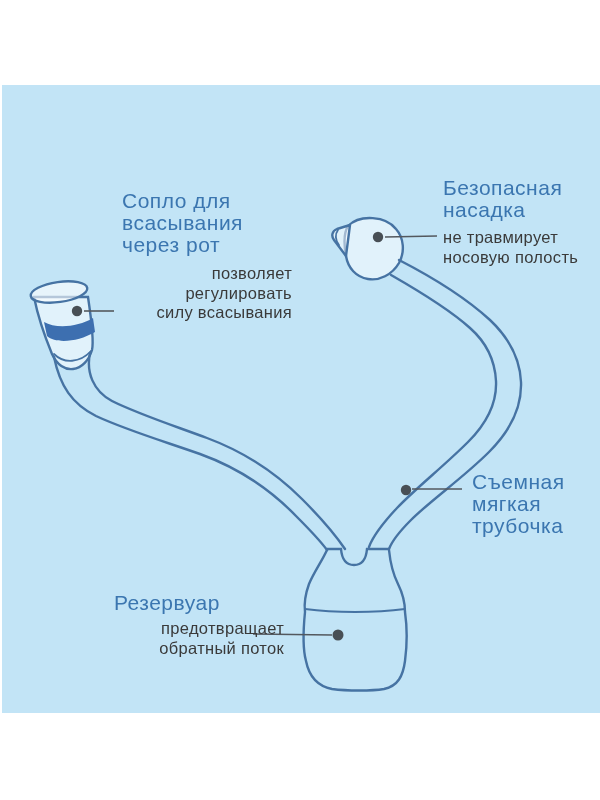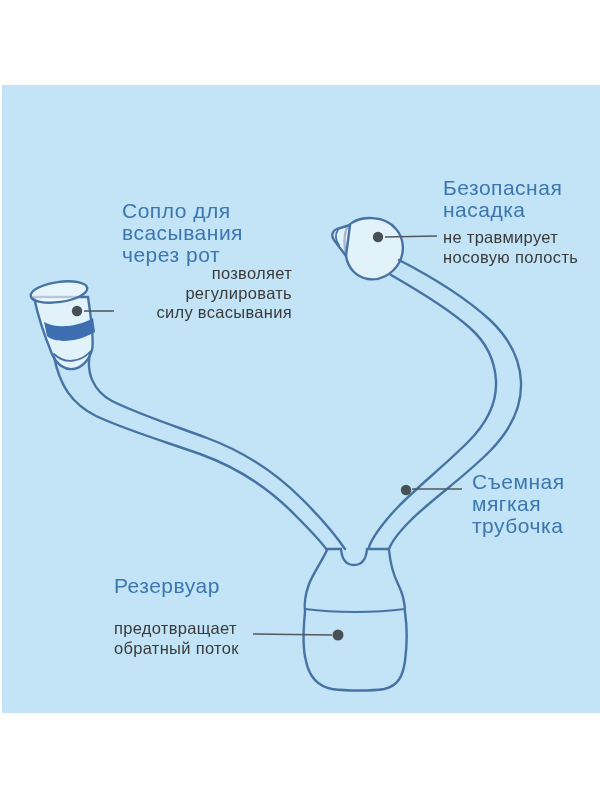--- a/index.html
+++ b/index.html
@@ -15,27 +15,27 @@
   svg.art{position:absolute;left:0;top:0;width:600px;height:800px;}
   .label{position:absolute;white-space:pre-line;}
   .h{
     color:var(--heading,#3b76b0);
     font-size:21px;line-height:22px;letter-spacing:.5px;font-weight:400;
   }
   .s{
     color:var(--note,#3a3a3a);
     font-size:16.5px;line-height:19.5px;letter-spacing:.3px;font-weight:400;
   }
-  .lbl-mouthpiece-title{left:122px;top:200px;width:170px;}
+  .lbl-mouthpiece-title{left:122px;top:190px;width:170px;}
   .lbl-mouthpiece-note{left:122px;top:264px;width:170px;text-align:right;}
   .lbl-nozzle-title{left:443px;top:177px;width:160px;}
   .lbl-nozzle-note{left:443px;top:228px;width:160px;}
   .lbl-tube-title{left:472px;top:471px;width:130px;}
-  .lbl-reservoir-title{left:114px;top:575px;width:170px;}
-  .lbl-reservoir-note{left:114px;top:619px;width:170px;}
+  .lbl-reservoir-title{left:114px;top:592px;width:170px;}
+  .lbl-reservoir-note{left:114px;top:619px;width:170px;text-align:right;}
 </style>
 </head>
 <body>
 
 <div class="panel"></div>
 
 <svg class="art" viewBox="0 0 600 800">
 
   <g stroke="#4673a3" stroke-width="2.4" fill="none" stroke-linecap="round">
     <path d="M 34,297 C 38,317 45,337 52,354 C 57,365 65,370 73,369 C 82,368 89,360 92,350 C 94,341 91,317 88,297 Z" fill="rgba(255,255,255,0.5)"></path>

